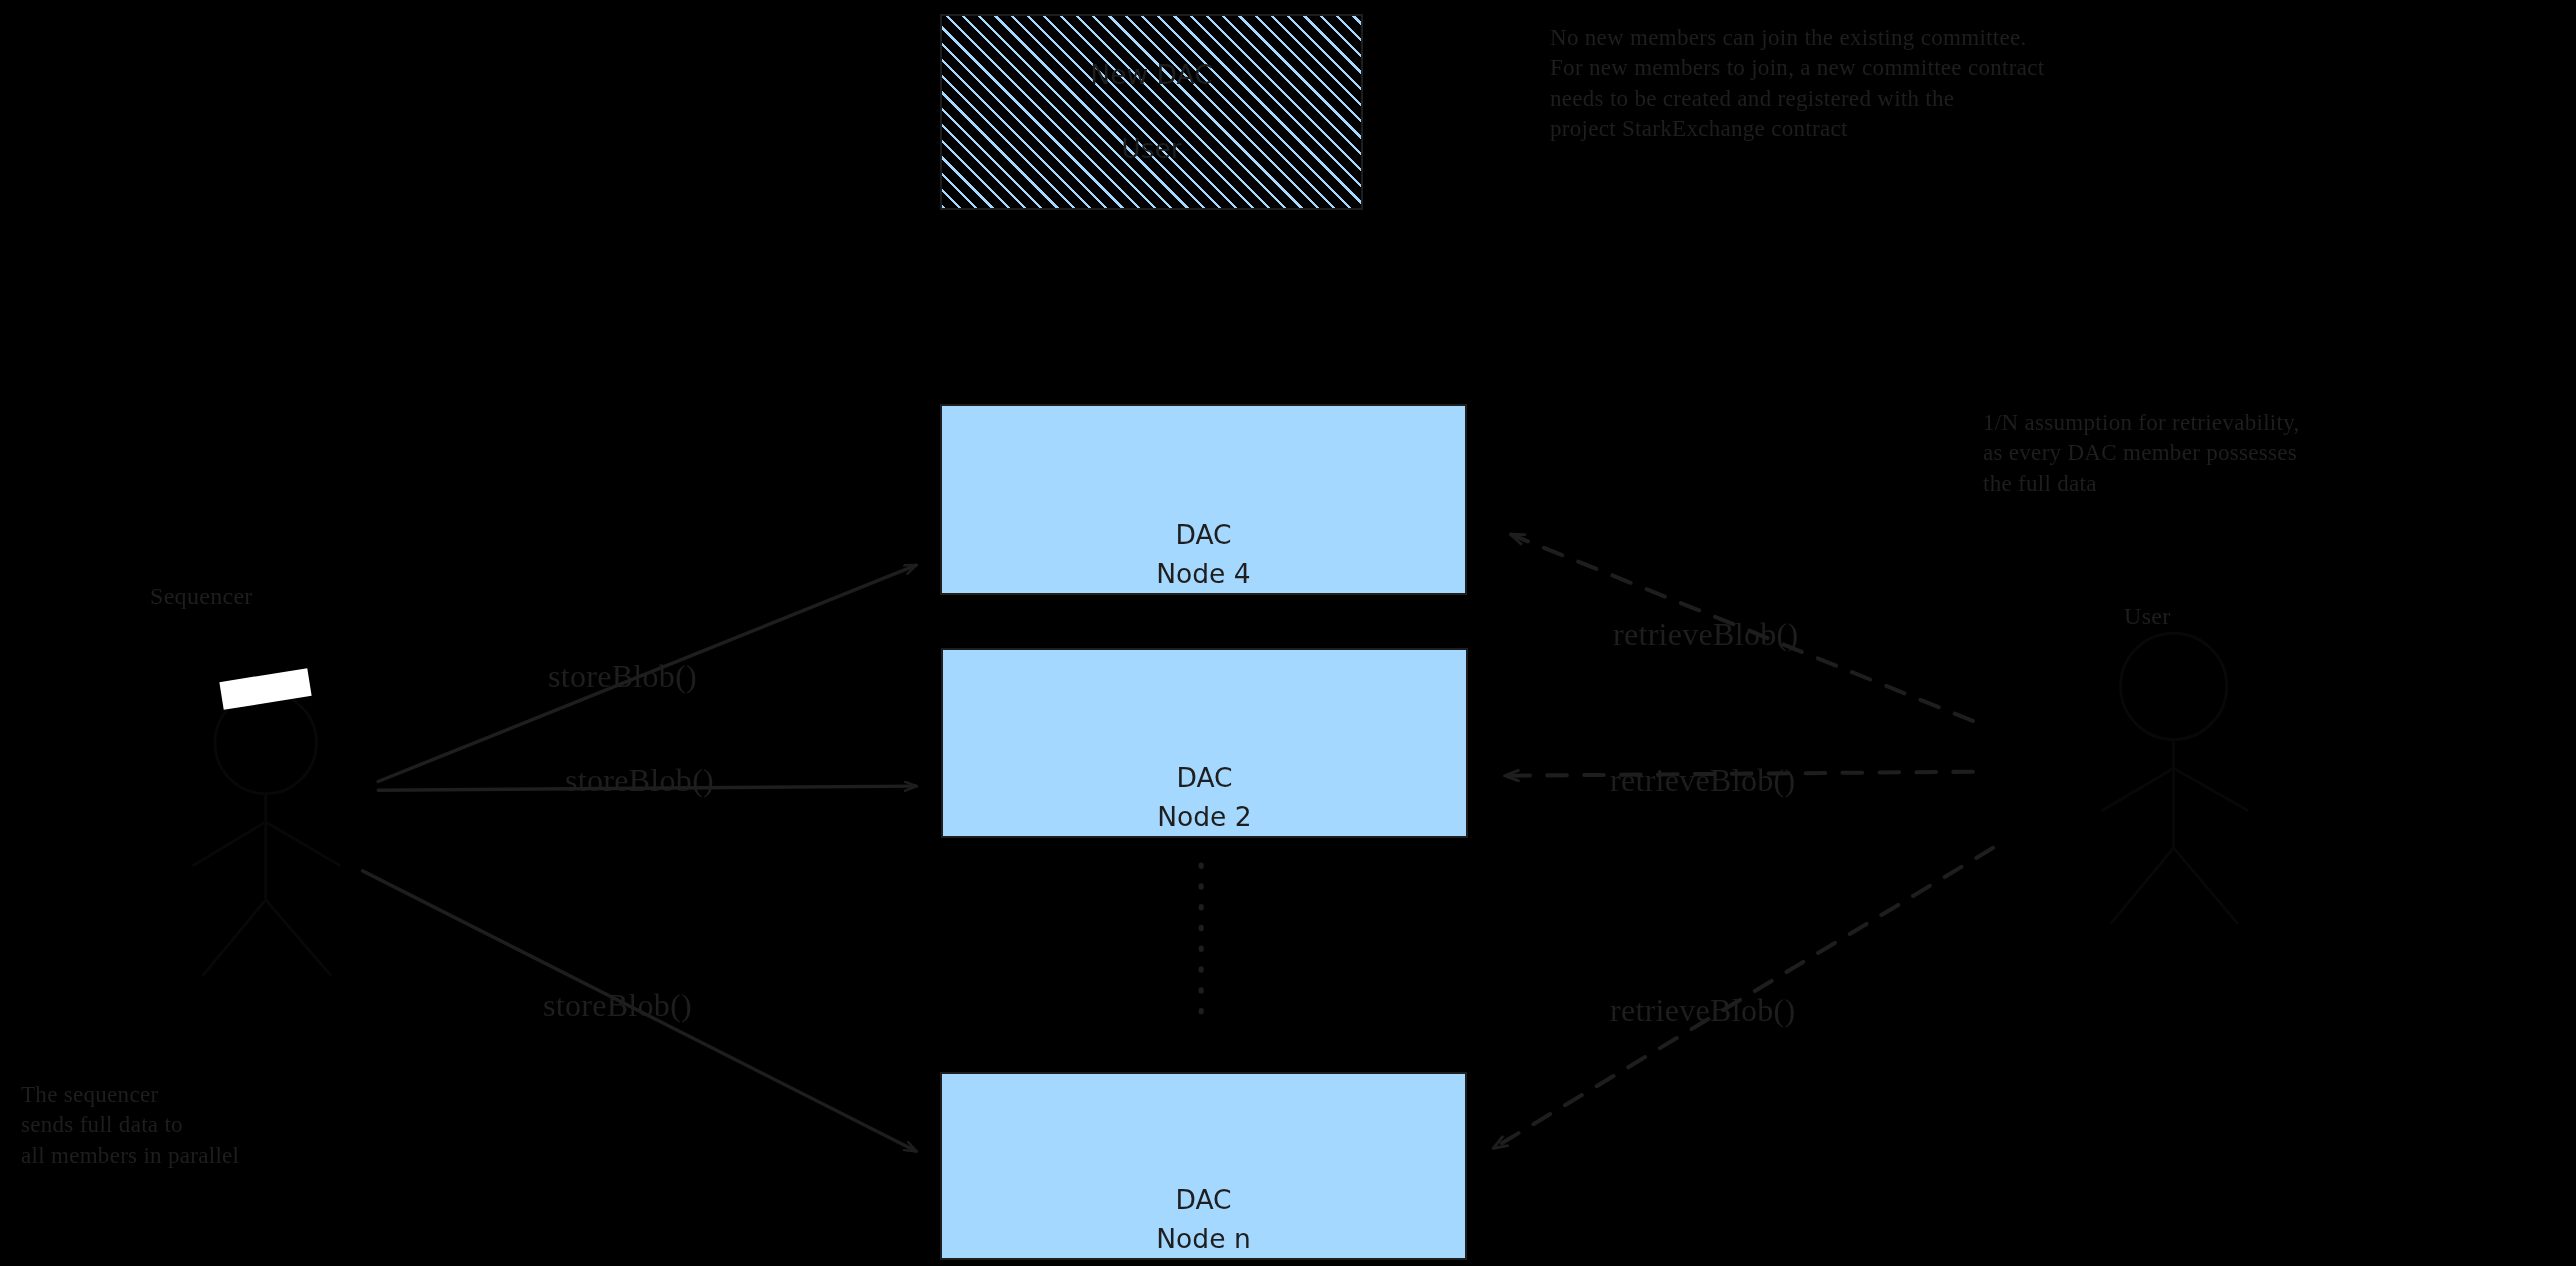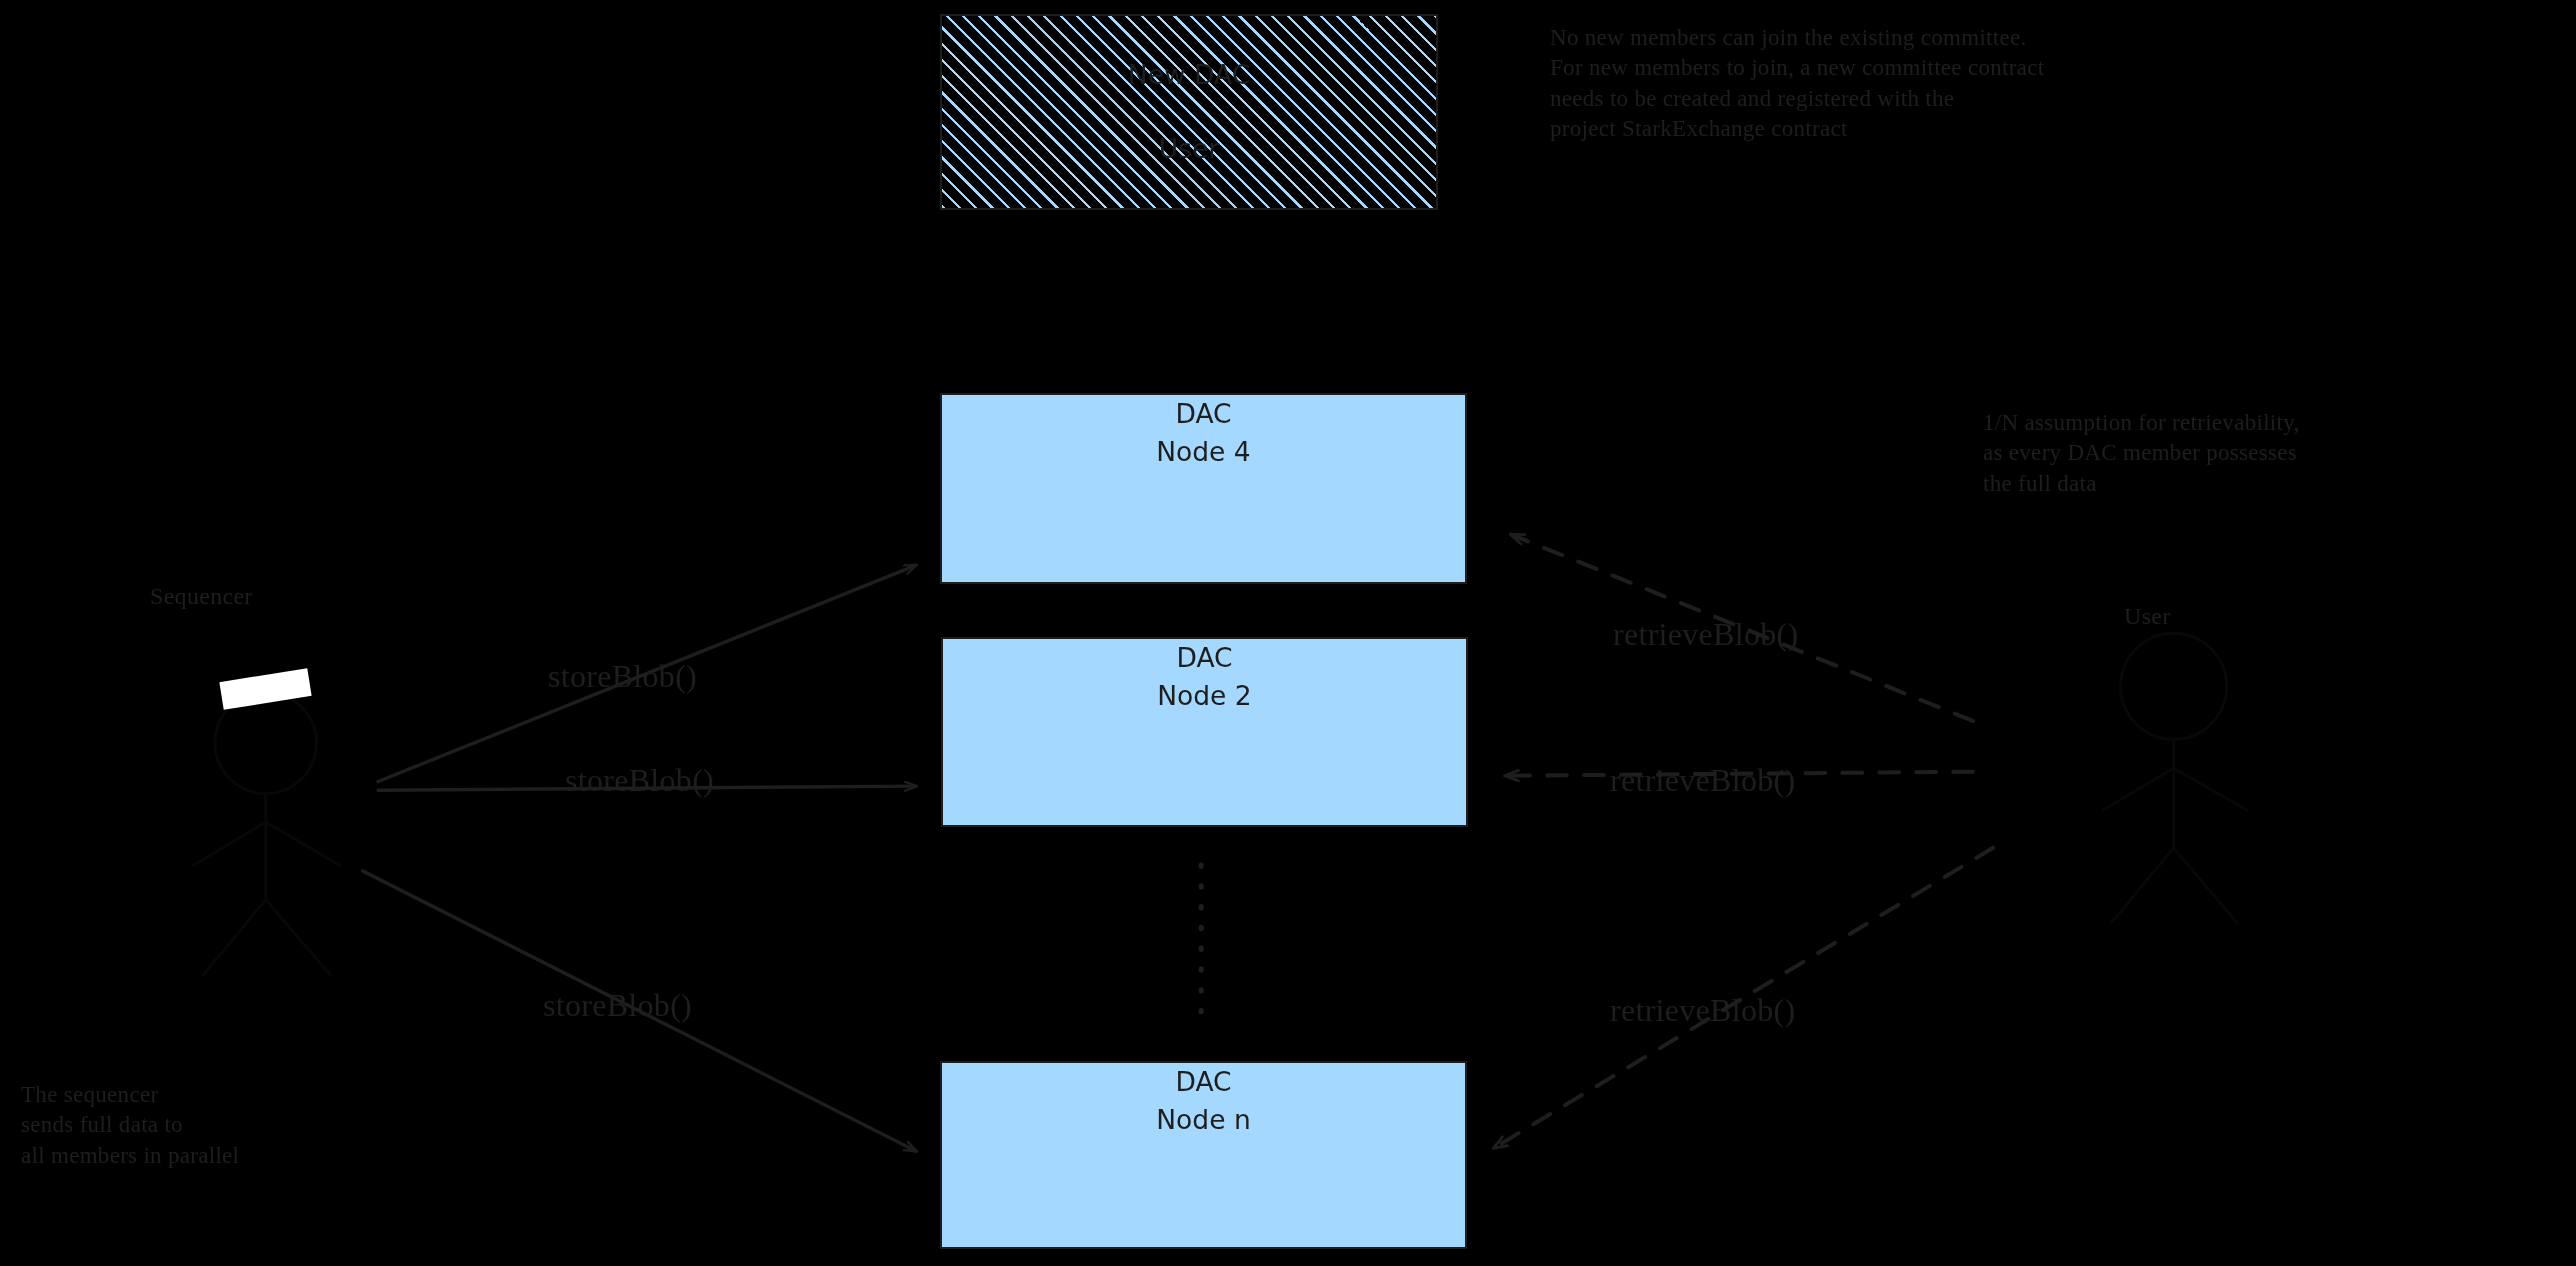--- a/index.html
+++ b/index.html
@@ -31,24 +31,25 @@
   .actor-label{font-size:24px;color:#1e1e1e;}
 
   .node-box{
     position:absolute;
     background:#a5d8ff;
     border:2.9px solid #1e1e1e;
     box-sizing:border-box;
     display:flex;
     flex-direction:column;
     align-items:center;
-    justify-content:flex-start;
+    justify-content:flex-end;
     color:#1e1e1e;
     font-size:26.5px;
     line-height:1.45;
+    margin-top:11px;
   }
   .node-box span{display:block;text-align:center;}
 
   .hatch-box{
     position:absolute;
     box-sizing:border-box;
     border:2.9px solid #1e1e1e;
     background-color:#000000;
     background-image:repeating-linear-gradient(
         45deg,
@@ -113,21 +114,21 @@
 
     <g stroke="#1e1e1e" stroke-width="7" fill="none" stroke-linecap="round" stroke-dasharray="34 30">
       <path d="M3420 1250 L2620 927" marker-end="url(#ah-dash)"></path>
       <path d="M3420 1338 L2610 1345" marker-end="url(#ah-dash)"></path>
       <path d="M3455 1470 L2590 1990" marker-end="url(#ah-dash)"></path>
     </g>
 
     <line x1="2082" y1="1500" x2="2082" y2="1770" stroke="#1e1e1e" stroke-width="9" stroke-linecap="round" stroke-dasharray="2 34"></line>
   </svg>
 
-  <div class="hatch-box" style="left:940px;top:14px;width:498px;height:196px;gap:35px;">
+  <div class="hatch-box" style="left:940px;top:14px;width:423px;height:196px;gap:35px;">
     <span>New DAC</span>
     <span>User</span>
   </div>
 
   <div class="node-box" style="left:940px;top:393px;width:527px;height:191px;">
     <span>DAC</span>
     <span>Node 4</span>
   </div>
 
   <div class="node-box" style="left:941px;top:637px;width:527px;height:190px;">

